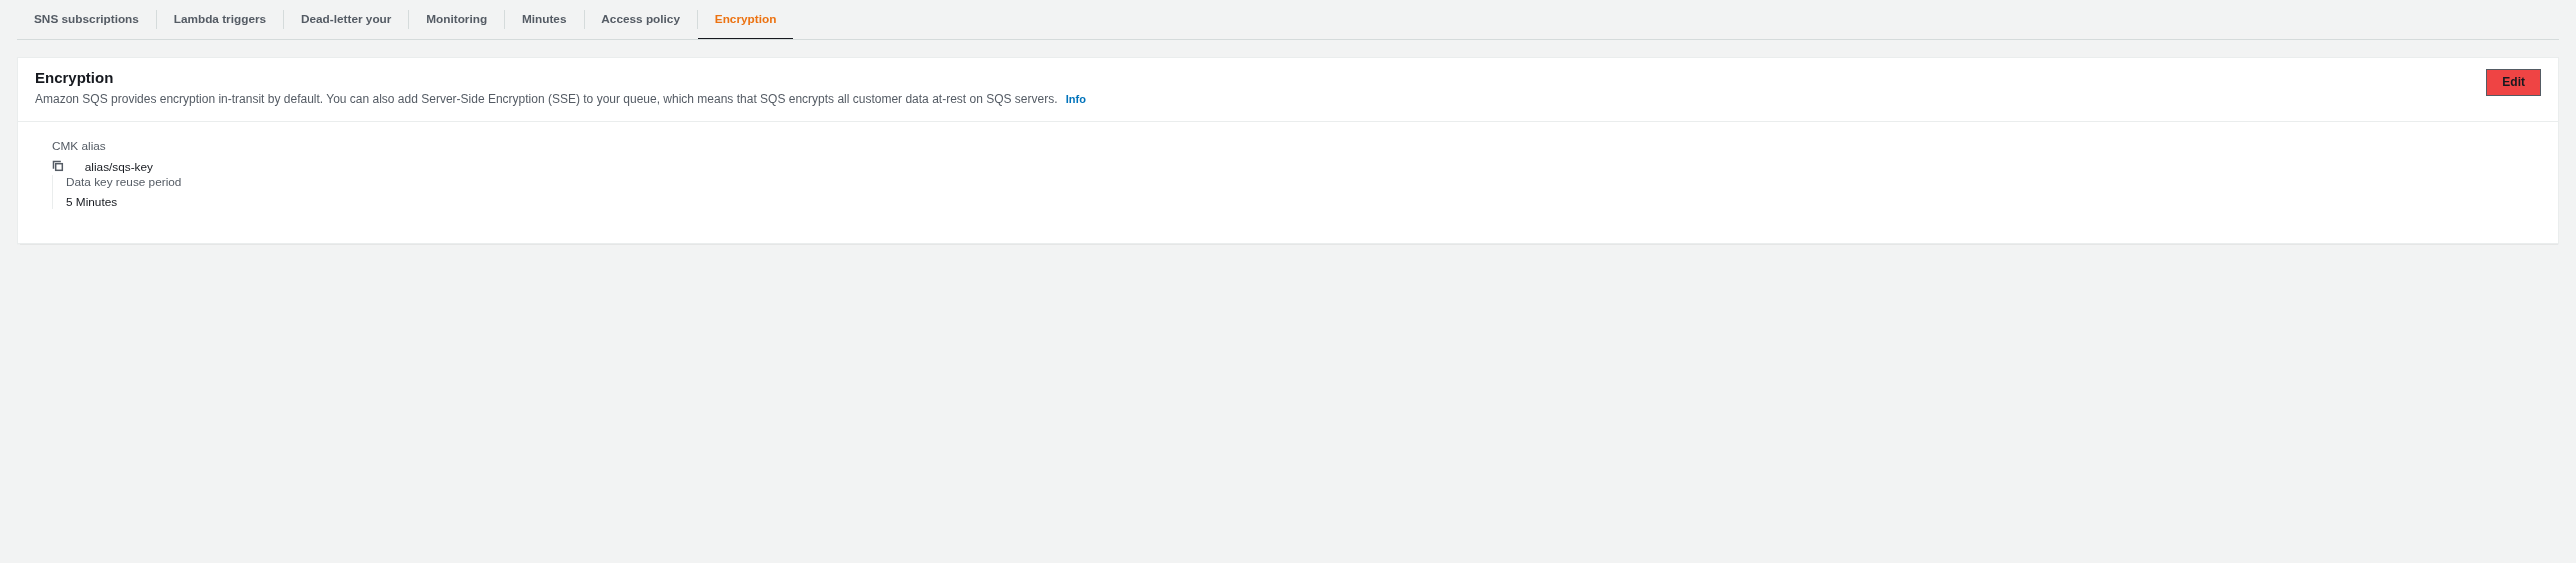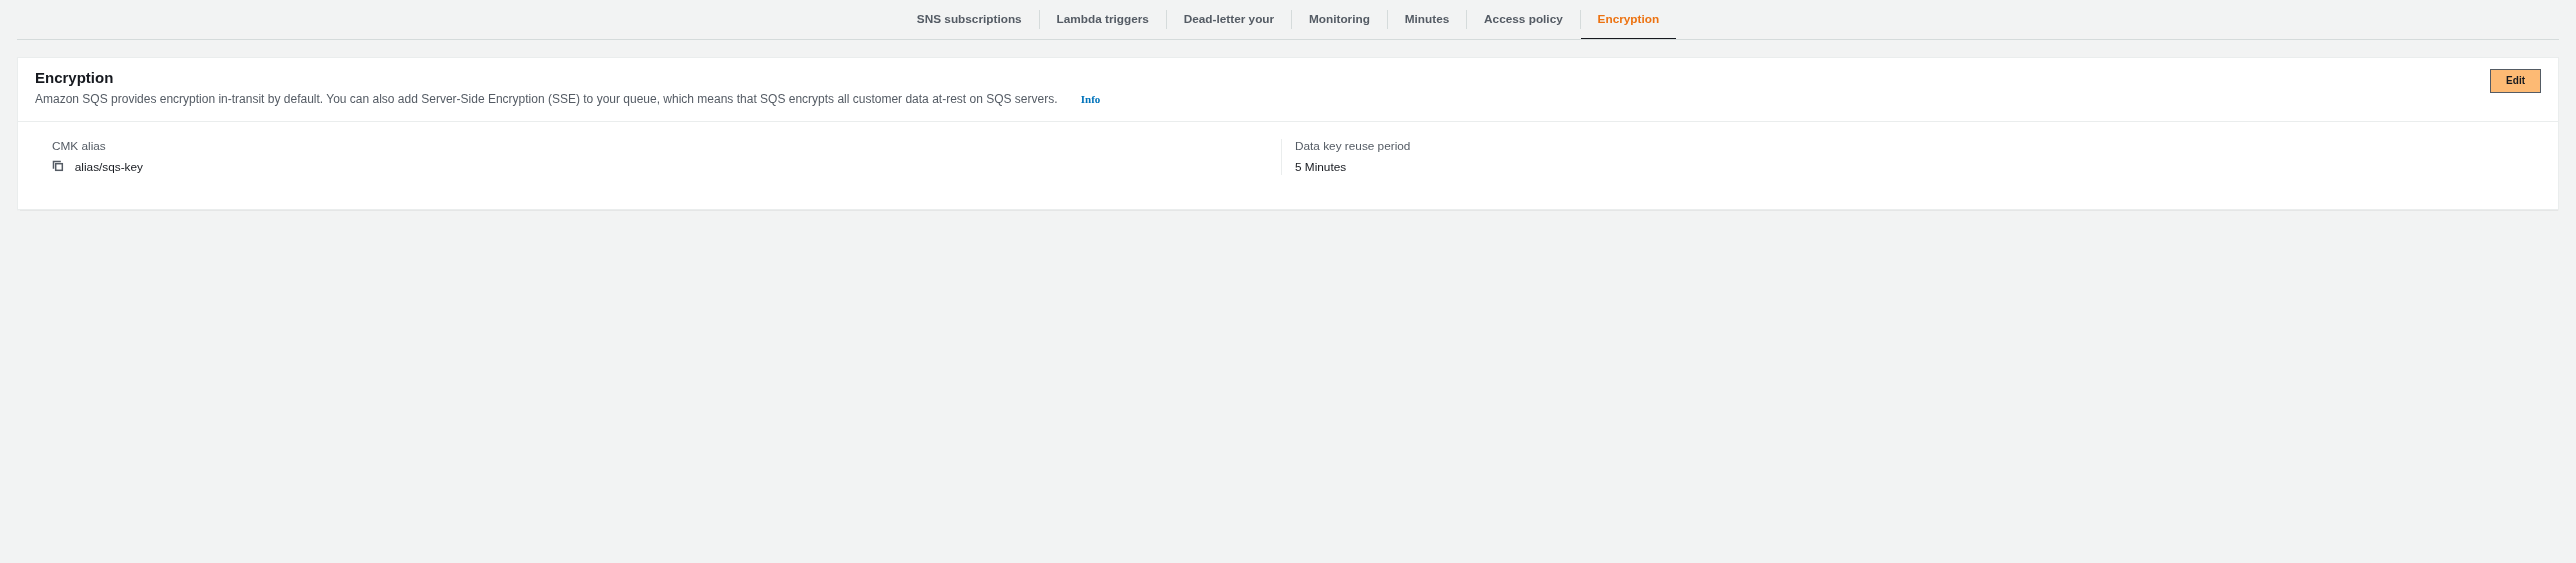--- a/index.html
+++ b/index.html
@@ -14,21 +14,20 @@
   .page {
     padding: 0 17px 34px 17px;
   }
 
   
   .tabs {
     display: flex;
     align-items: center;
     border-bottom: 0.8px solid #d5dbdb;
     padding: 0;
-    justify-content: center;
   }
 
   .tab {
     padding: 11.8px 17px;
     font-weight: 700;
     color: #545b64;
     cursor: pointer;
     border-bottom: 1.7px solid transparent;
     white-space: nowrap;
   }
@@ -73,40 +72,40 @@
 
   .panel-desc {
     color: #545b64;
     font-size: 12px;
     line-height: 1.5;
   }
 
   .info-link {
     color: #0073bb;
     font-weight: 700;
-    margin-left: 20px;
+    margin-left: 5px;
     cursor: pointer;
     font-size: 11px;
-    font-family: Liberation Serif, serif;
   }
 
   .edit-button {
-    background: #fdba74;
+    background: #ef4444;
     border: 0.8px solid #545b64;
     padding: 5px 15px;
     font-weight: 700;
-    font-size: 10px;
+    font-size: 12px;
     color: #16191f;
     cursor: pointer;
     line-height: 1.2;
   }
 
   .panel-body {
     display: flex;
     padding: 17px 34px 34px 34px;
+    flex-direction: column;
   }
 
   .col {
     flex: 1;
     padding-right: 17px;
   }
 
   .col + .col {
     border-left: 0.8px solid #eaeded;
     padding-left: 13px;
@@ -116,21 +115,21 @@
     color: #545b64;
     font-size: 11.8px;
     margin-bottom: 6.7px;
   }
 
   .field-value {
     color: #16191f;
     font-size: 11.8px;
     display: flex;
     align-items: center;
-    gap: 11px;
+    gap: 21px;
   }
 
   .copy-icon-svg {
     width: 11.8px;
     height: 11.8px;
     stroke: #545b64;
     stroke-width: 2;
     fill: none;
     cursor: pointer;
   }

